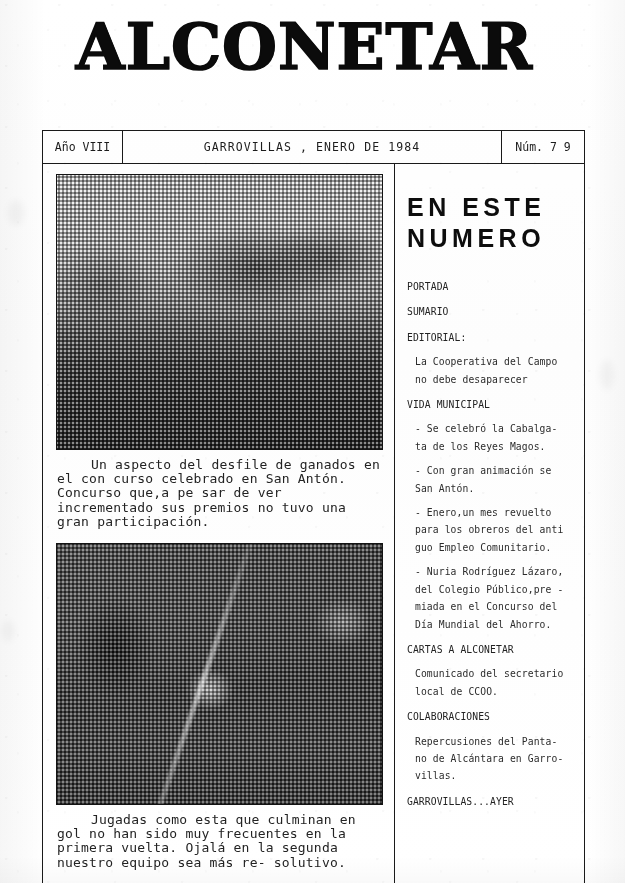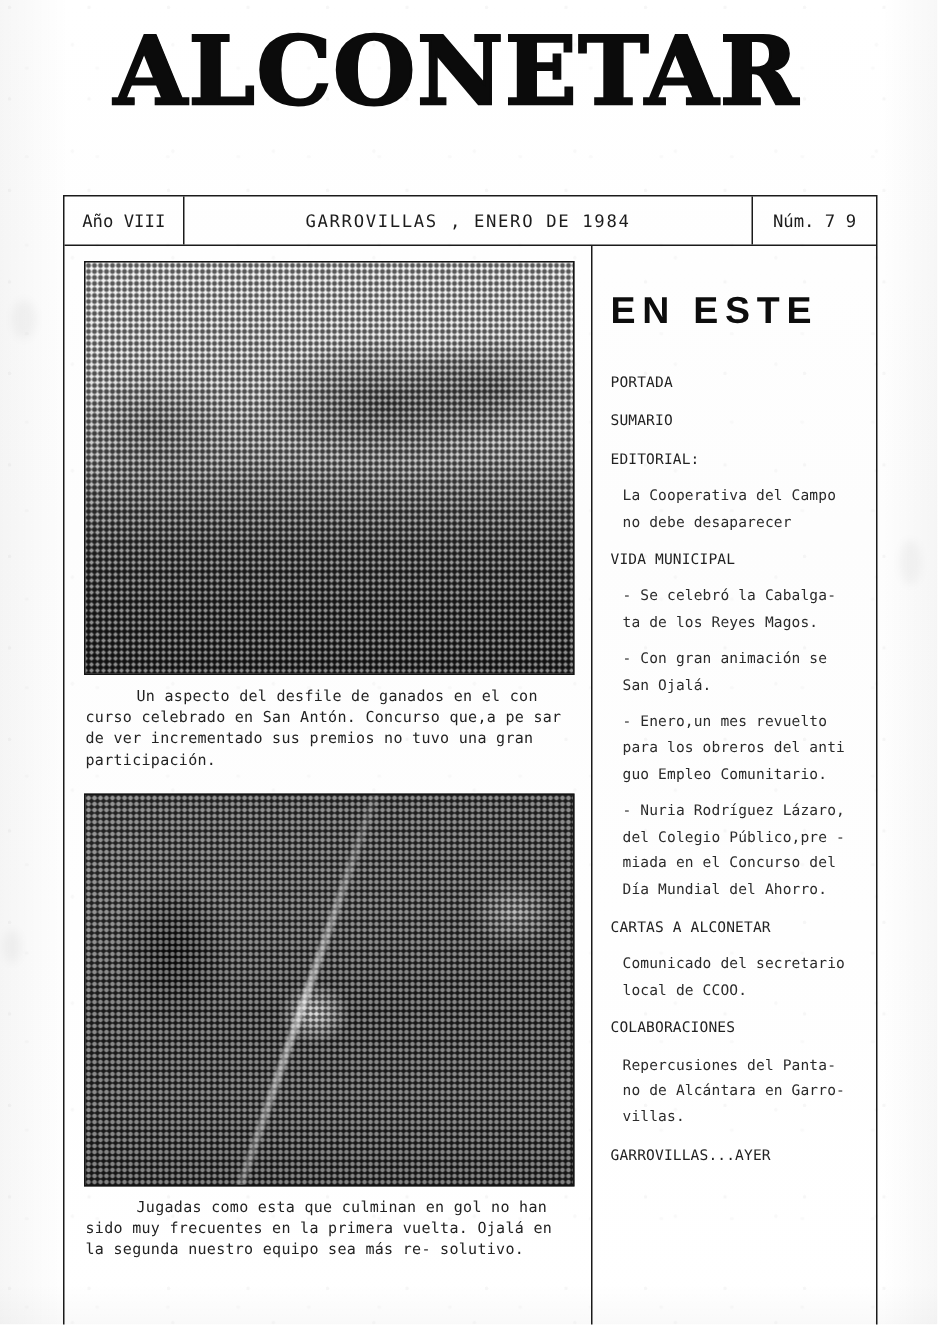--- a/index.html
+++ b/index.html
@@ -155,21 +155,21 @@
     left: 44%; top: -12%;
     width: 5px; height: 130%;
     background: linear-gradient(180deg, rgba(255,255,255,0.0), rgba(255,255,255,0.55), rgba(255,255,255,0.15));
     transform: rotate(19deg);
     filter: blur(1px);
   }
 
   
   .caption {
     font-family: "DejaVu Sans Mono", "Liberation Mono", monospace;
-    font-size: 10px;
+    font-size: 13px;
     line-height: 14.2px;
     color: #232323;
     letter-spacing: 0.2px;
     text-indent: 34px;
     margin: 8px 2px 0 4px;
     text-align: left;
   }
 
   
   #toc-title {
@@ -239,32 +239,33 @@
           <div class="halftone"></div>
           <div class="streak"></div>
         </div>
         <div class="caption">Jugadas como esta que culminan en gol   no han sido muy frecuentes en la primera vuelta. Ojalá en la segunda nuestro equipo sea más re- solutivo.</div>
 
       </div>
 
       <div id="col-right">
         <div id="toc-title">
           <div>EN ESTE</div>
+          <div>NUMERO</div>
         </div>
         <ul id="toc-list">
             <li class="toc-section">PORTADA</li>
             <li class="toc-section">SUMARIO</li>
             <li class="toc-section">EDITORIAL:</li>
             <li class="toc-sub toc-gap">La Cooperativa del Campo</li>
             <li class="toc-sub">no debe desaparecer</li>
             <li class="toc-section">VIDA MUNICIPAL</li>
             <li class="toc-sub toc-gap">- Se celebró la Cabalga-</li>
             <li class="toc-sub">ta de los Reyes Magos.</li>
             <li class="toc-sub toc-gap">- Con gran animación se</li>
-            <li class="toc-sub">San Ojalá.</li>
+            <li class="toc-sub">San Antón.</li>
             <li class="toc-sub toc-gap">- Enero,un mes revuelto</li>
             <li class="toc-sub">para los obreros del anti</li>
             <li class="toc-sub">guo Empleo Comunitario.</li>
             <li class="toc-sub toc-gap">- Nuria Rodríguez Lázaro,</li>
             <li class="toc-sub">del Colegio Público,pre -</li>
             <li class="toc-sub">miada en el Concurso  del</li>
             <li class="toc-sub">Día Mundial del Ahorro.</li>
             <li class="toc-section">CARTAS A ALCONETAR</li>
             <li class="toc-sub toc-gap">Comunicado del secretario</li>
             <li class="toc-sub">local de CCOO.</li>

